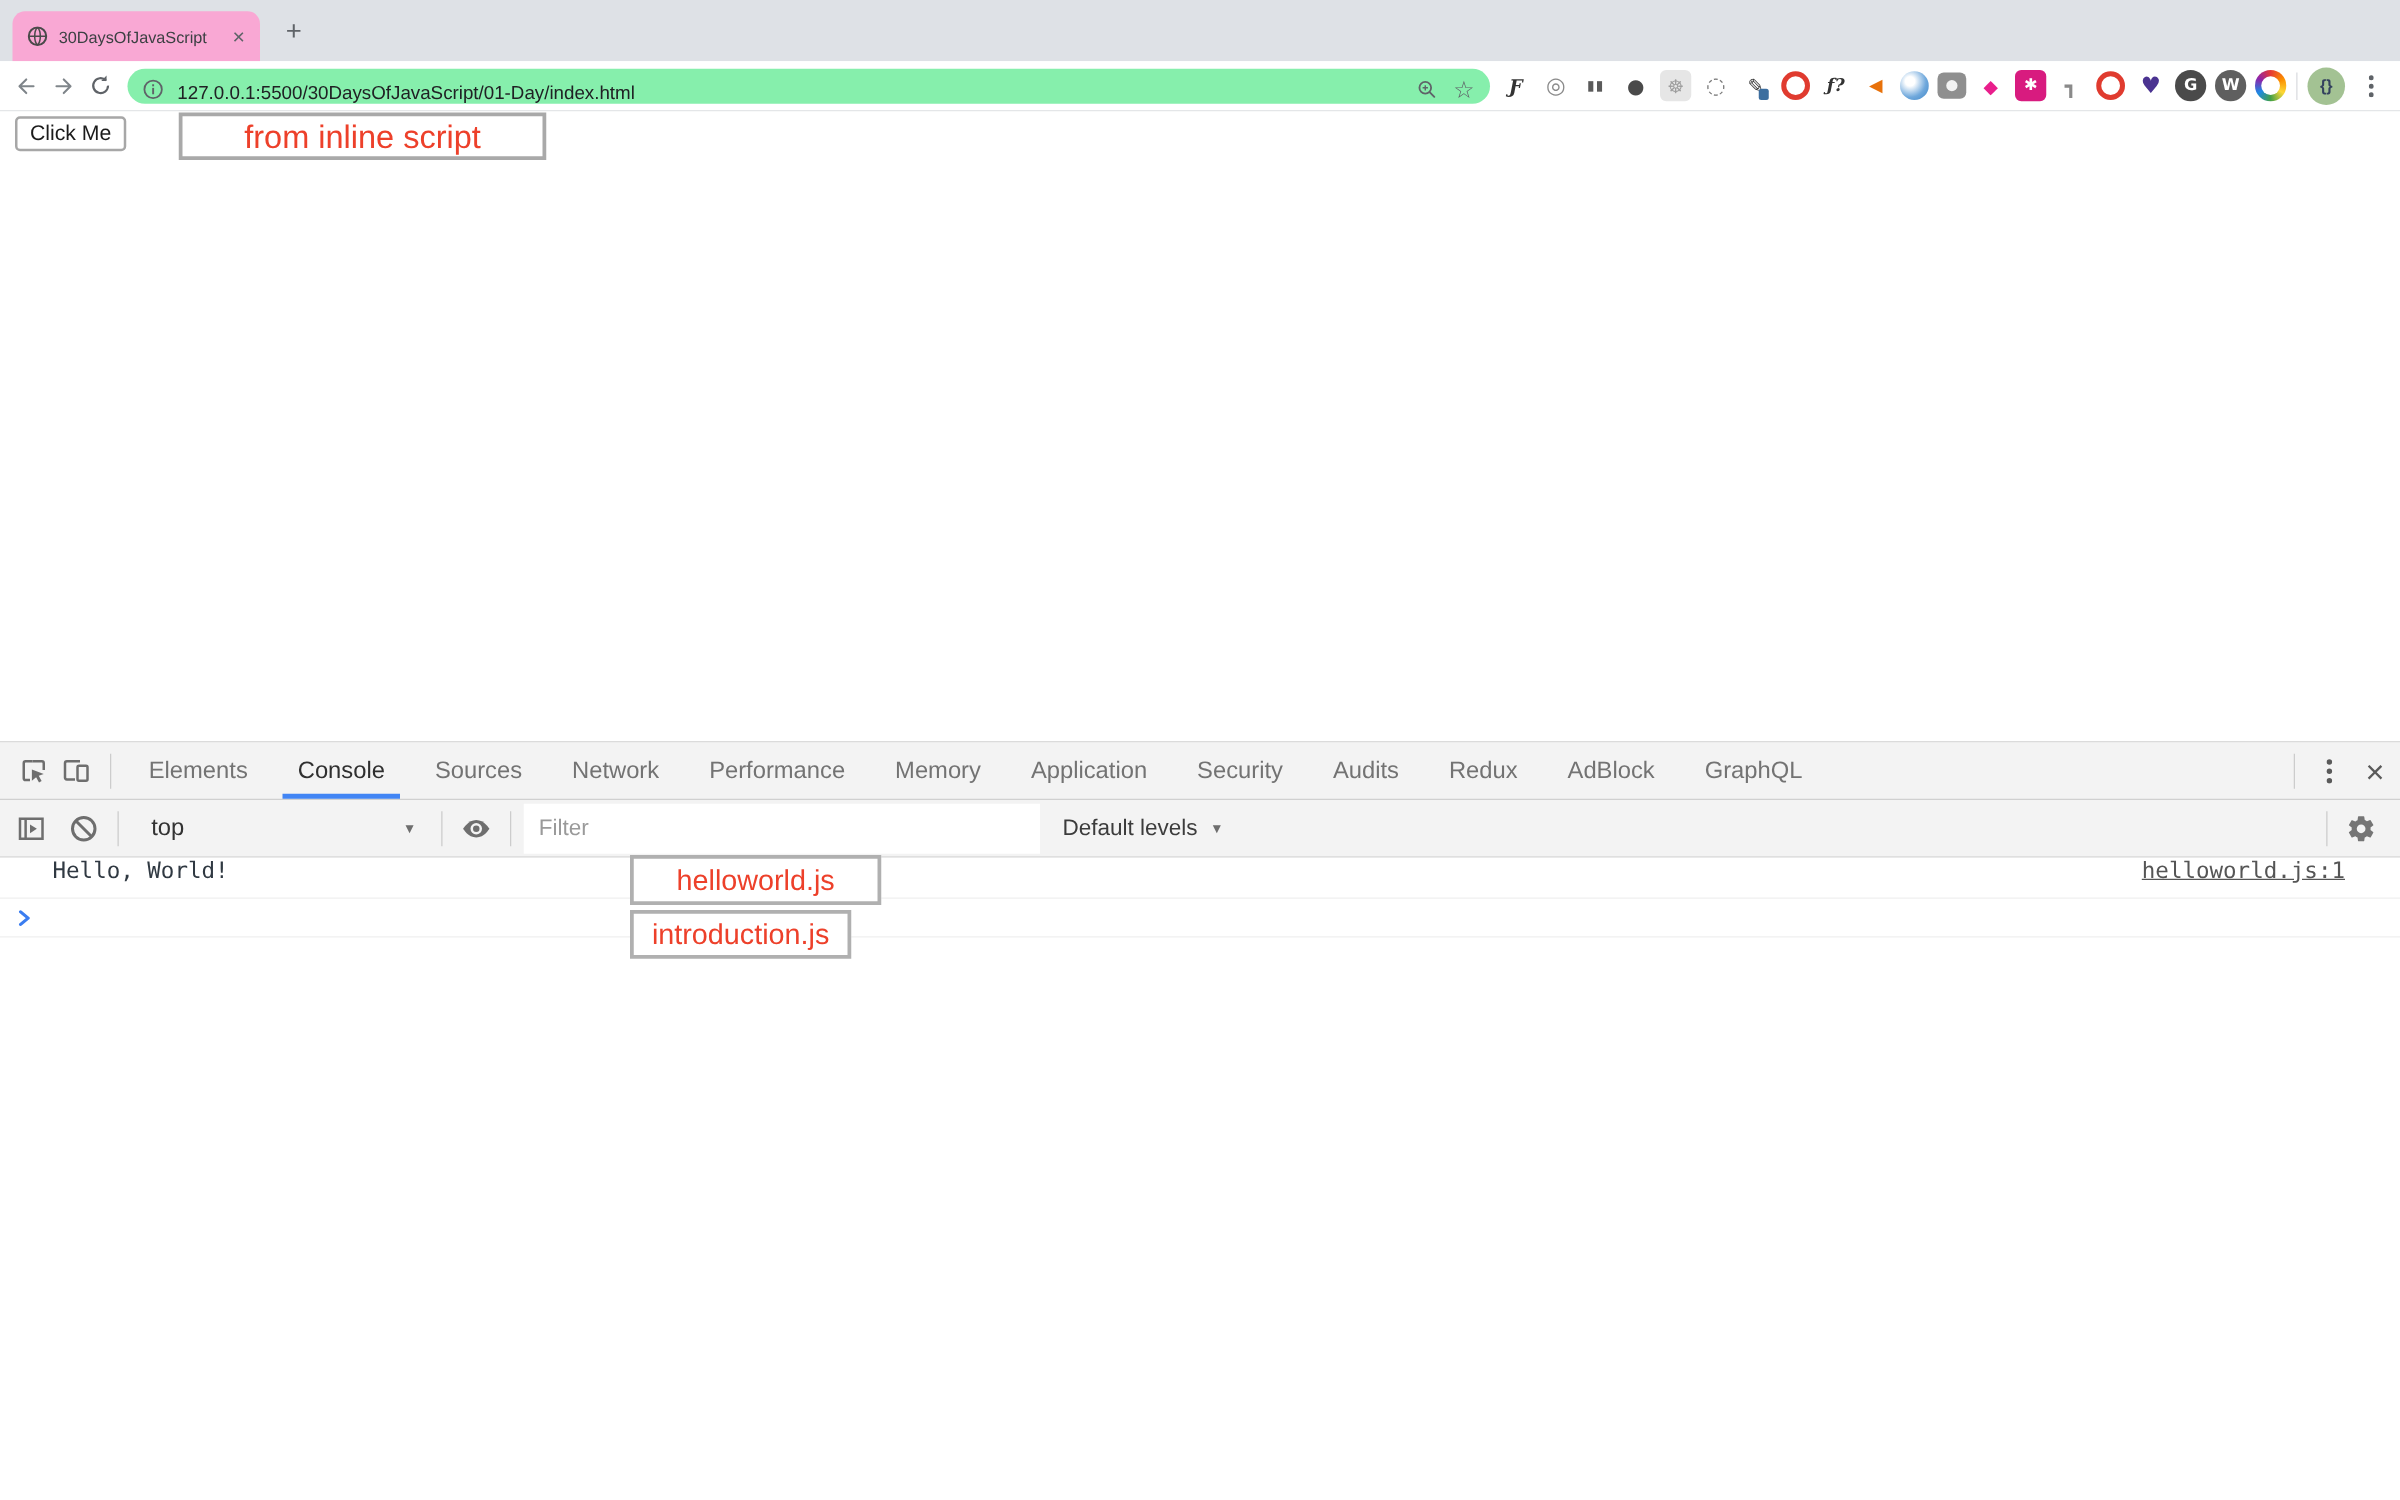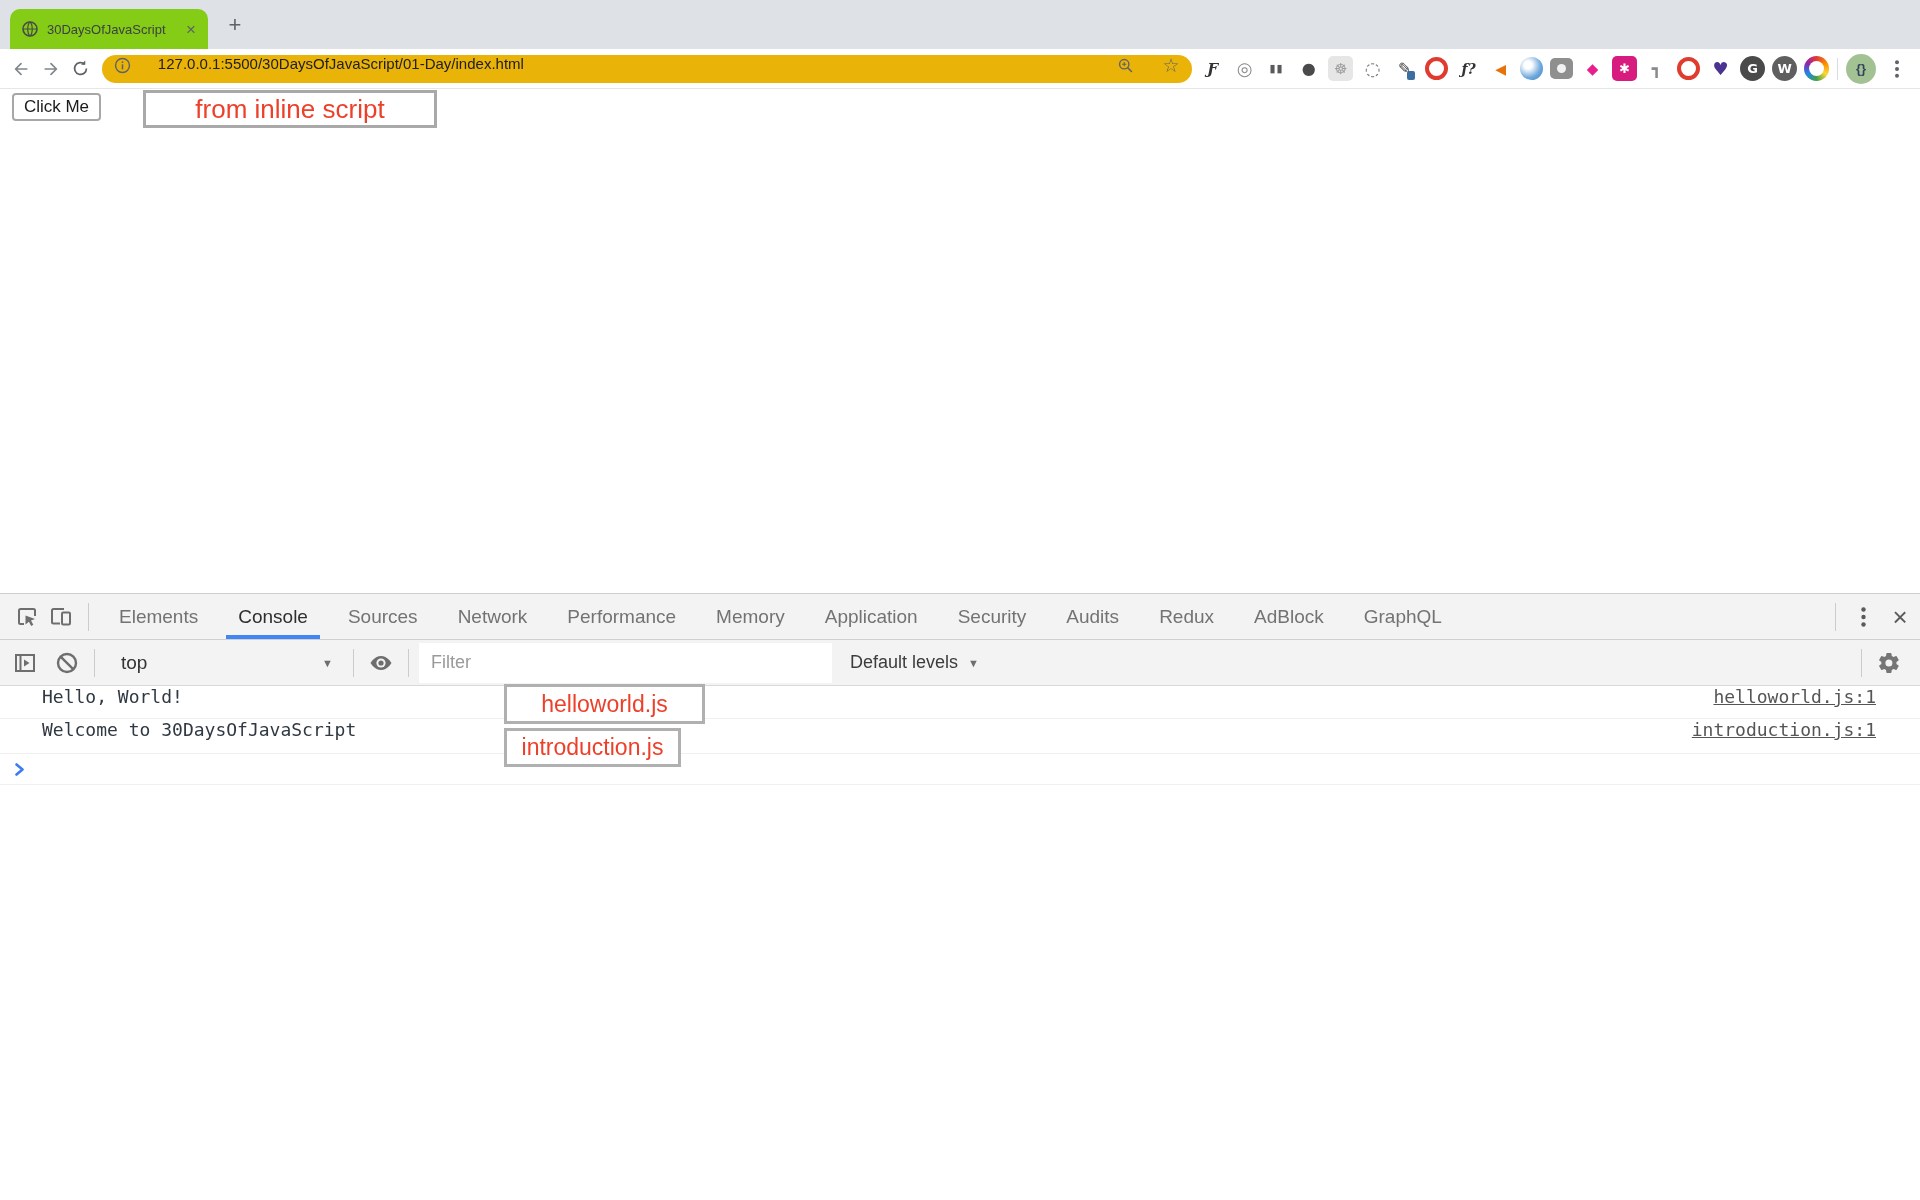--- a/index.html
+++ b/index.html
@@ -1,32 +1,32 @@
 <!DOCTYPE html>
 <html style="--accent-red: #ed402a; --accent-blue: #4285f4; --avatar-green: #a3c293; --tabstrip-bg: #dee1e6; --devtools-bg: #f3f3f3;"><head>
 <meta charset="utf-8">
 <style>
   * { margin:0; padding:0; box-sizing:border-box; }
   html,body { width:1920px; height:1200px; }
   body { font-family:"Liberation Sans", sans-serif; background:#fff; position:relative; overflow:hidden; }
 
   
   .tabstrip { position:absolute; top:0; left:0; width:100%; height:49px; background:var(--tabstrip-bg,#dee1e6); }
-  .tab { position:absolute; left:10px; top:9px; width:198px; height:40px; background:#84cc16;
+  .tab { position:absolute; left:10px; top:9px; width:198px; height:40px; background:#f9a8d4;
          border-radius:10px 10px 0 0; display:flex; align-items:center; padding:0 12px; gap:9px; }
   .tab-title { font-size:13px; color:#3c4043; white-space:nowrap; overflow:hidden; flex:1; }
   .tab-close { font-size:17px; color:#5f6368; line-height:1; cursor:default; }
   .new-tab { position:absolute; left:220px; top:10px; width:30px; height:30px; display:flex;
              align-items:center; justify-content:center; font-size:22px; color:#5f6368; }
 
   .navbar { position:absolute; top:49px; left:0; width:100%; height:40px; background:#fff;
             border-bottom:1px solid #e4e6e8; display:flex; align-items:center; }
   .nav-btn { width:30px; height:30px; display:flex; align-items:center; justify-content:center; }
-  .omnibox { margin-left:6px; width:1092px; height:28px; background:#eab308; border-radius:14px;
-             display:flex; align-items:flex-start; padding:0 10px; gap:24px; }
+  .omnibox { margin-left:6px; width:1092px; height:28px; background:#86efac; border-radius:14px;
+             display:flex; align-items:flex-end; padding:0 10px; gap:8px; }
   .url-text { font-size:15px; color:#202124; white-space:nowrap; }
   .omni-spacer { flex:1; }
   .omni-icon { display:flex; align-items:center; justify-content:center; width:22px; height:22px;
                color:#5f6368; font-size:17px; }
   .extensions { display:flex; align-items:center; margin-left:8px; gap:7px; }
   .ext { width:25px; height:25px; display:flex; align-items:center; justify-content:center;
          font-size:15px; color:#555; font-family:"DejaVu Sans", sans-serif; }
   .ext.serif { font-family:"DejaVu Serif", serif; font-style:italic; font-weight:bold; color:#333; }
   .ext.tile  { background:#e6e6e6; border-radius:5px; color:#9e9e9e; }
   .ext.pinktile { background:#d81b7f; border-radius:5px; color:#fff; font-size:13px; }
@@ -285,24 +285,20 @@
         <path d="M19.4 13c.05-.33.08-.66.08-1s-.03-.67-.08-1l2.1-1.6a.5.5 0 0 0 .12-.64l-2-3.46a.5.5 0 0 0-.6-.22l-2.5 1a7.6 7.6 0 0 0-1.73-1l-.38-2.65A.5.5 0 0 0 13.9 2h-4a.5.5 0 0 0-.5.43L9.03 5.1c-.63.26-1.2.6-1.74 1l-2.5-1a.5.5 0 0 0-.6.22l-2 3.46a.5.5 0 0 0 .12.64L4.4 11c-.05.33-.08.66-.08 1s.03.67.08 1l-2.1 1.6a.5.5 0 0 0-.12.64l2 3.46c.13.22.38.3.6.22l2.5-1c.54.4 1.11.74 1.74 1l.38 2.65c.04.25.25.43.5.43h4c.25 0 .46-.18.5-.43l.38-2.65c.63-.26 1.2-.6 1.73-1l2.5 1c.23.08.48 0 .6-.22l2-3.46a.5.5 0 0 0-.12-.64L19.4 13zM11.9 15.5a3.5 3.5 0 1 1 0-7 3.5 3.5 0 0 1 0 7z"></path>
       </svg>
     </div>
   </div>
 
   <div class="console">
     <div class="console-row row-1">
       <span>Hello, World!</span>
       <span class="console-link">helloworld.js:1</span>
     </div>
-    <div class="console-row row-2">
-      <span>Welcome to 30DaysOfJavaScript</span>
-      <span class="console-link">introduction.js:1</span>
-    </div>
     <div class="prompt-row">
       <span>
         <svg width="11" height="13" viewBox="0 0 11 13">
           <path d="M2.5 1.5L8.5 6.5 2.5 11.5" fill="none" stroke="#3b7df0" stroke-width="2.6" stroke-linecap="round" stroke-linejoin="round"></path>
         </svg>
       </span>
     </div>
   </div>
 
   <div class="annotation ann-1">helloworld.js</div>

